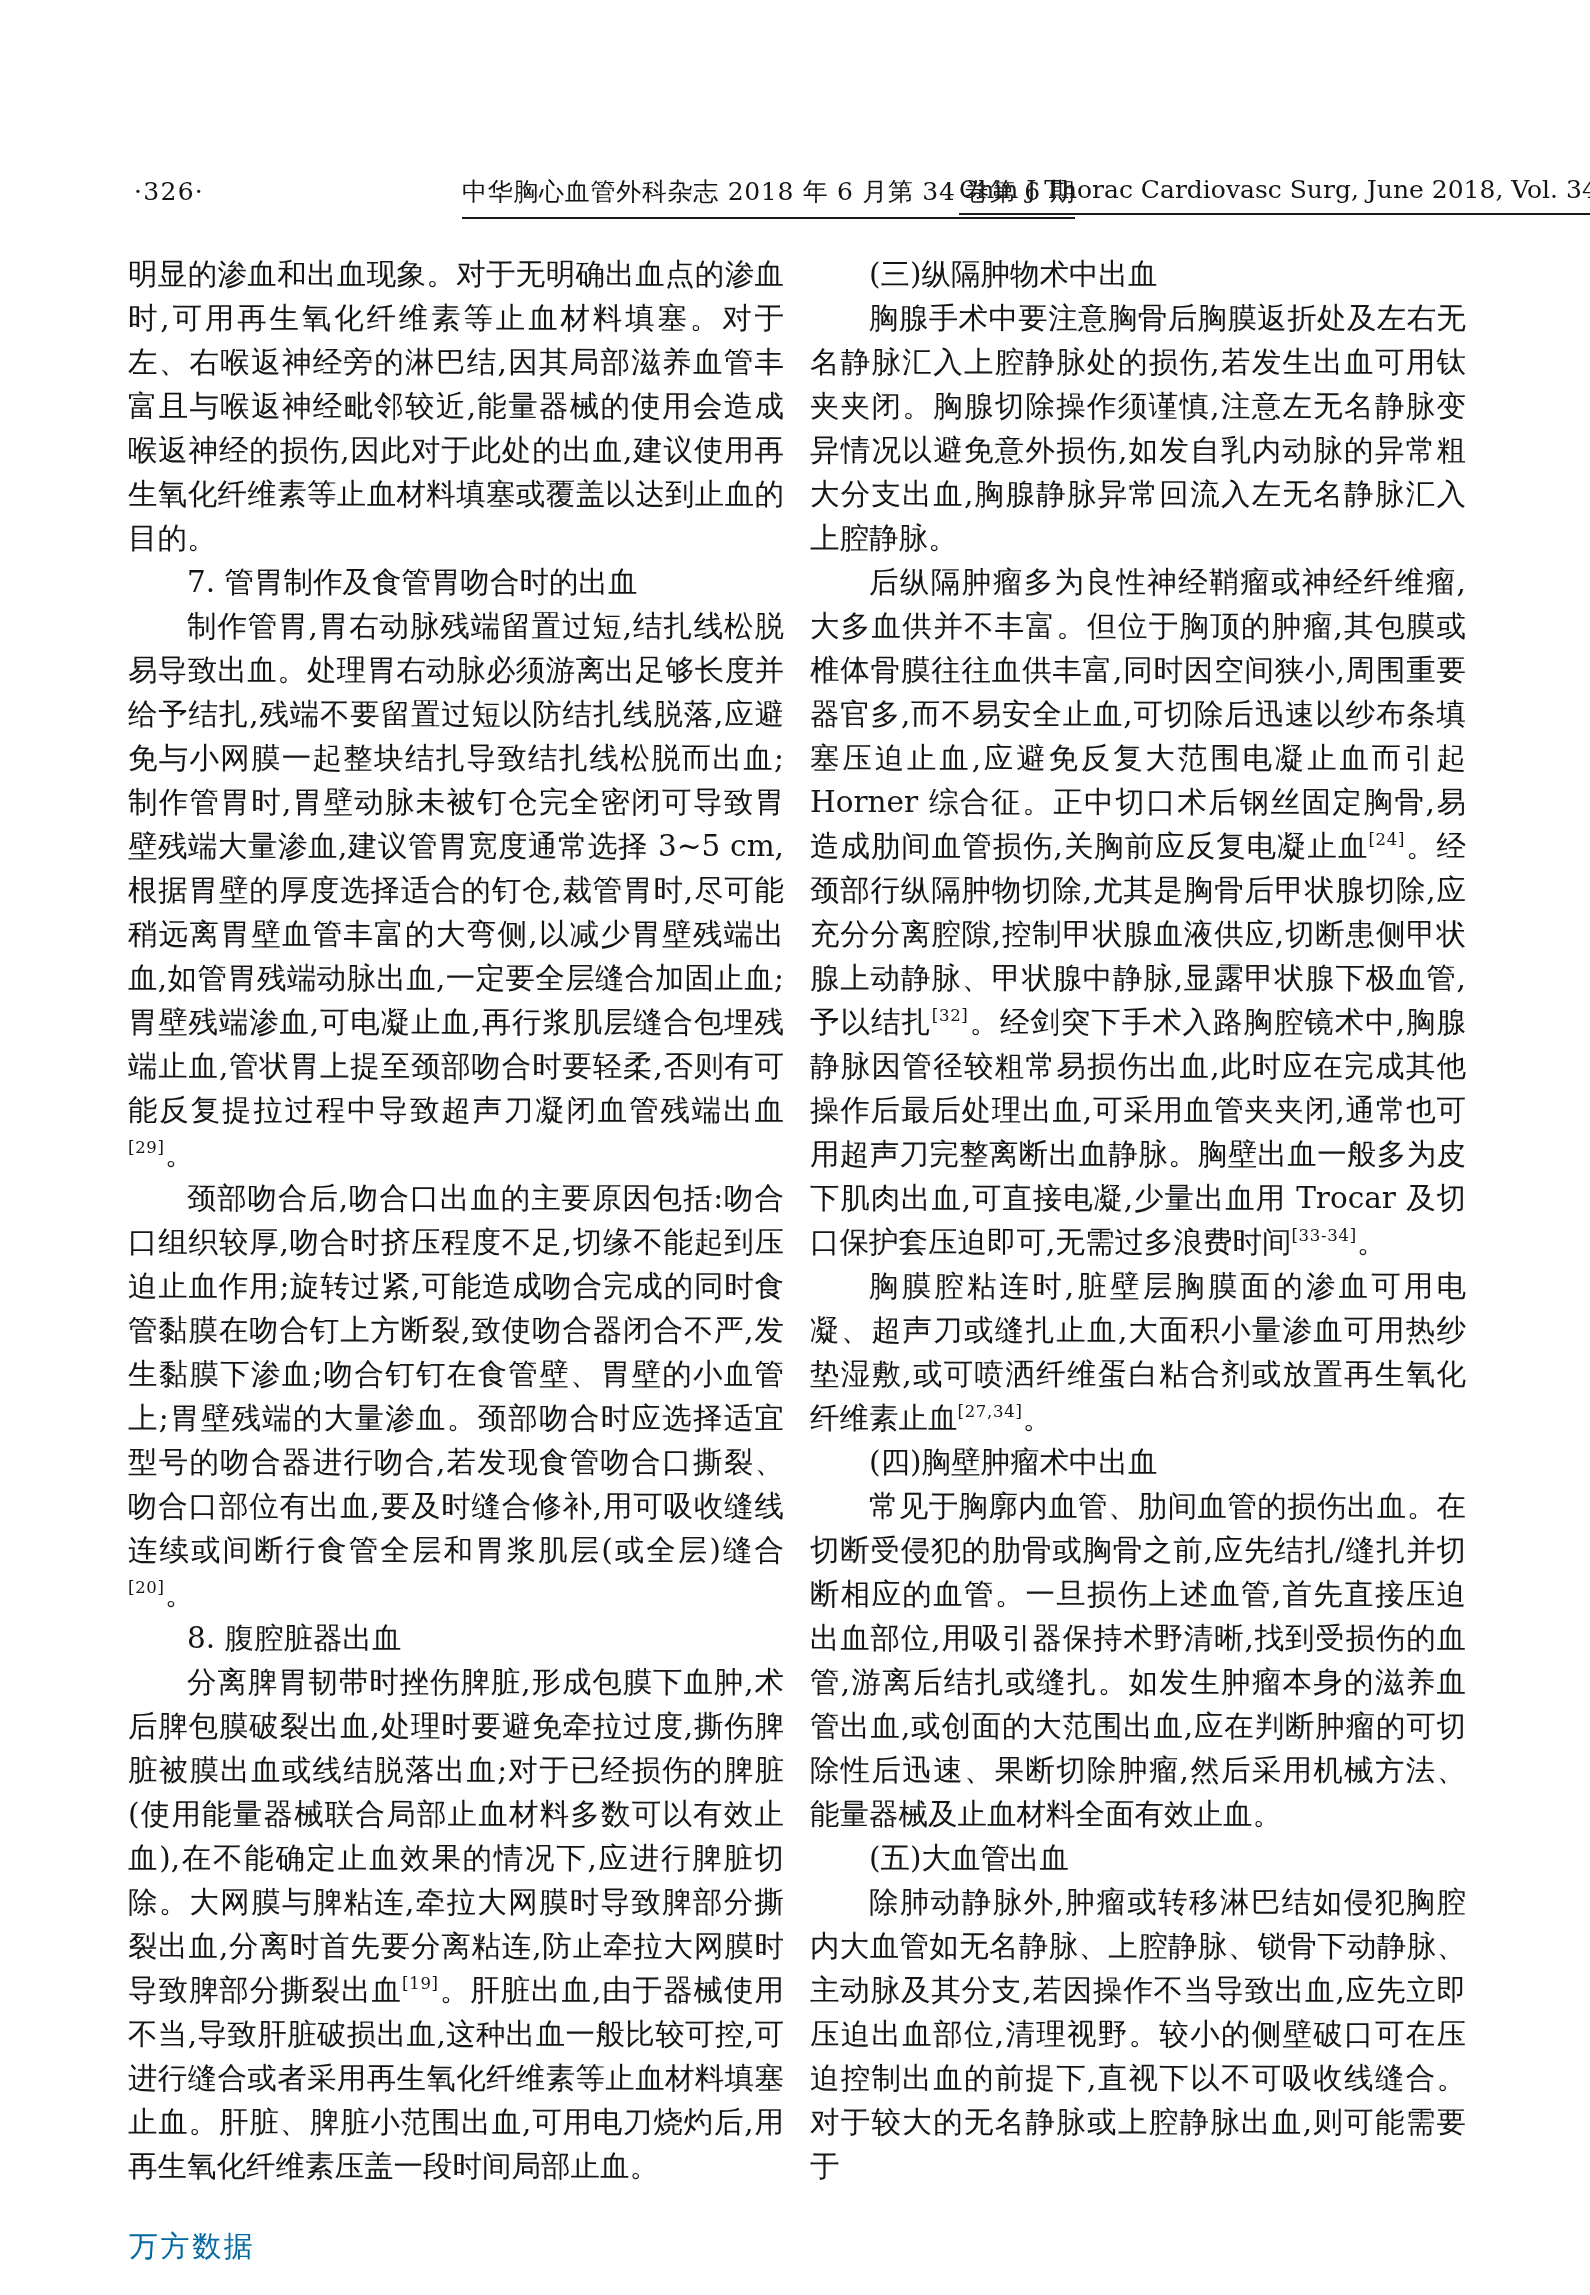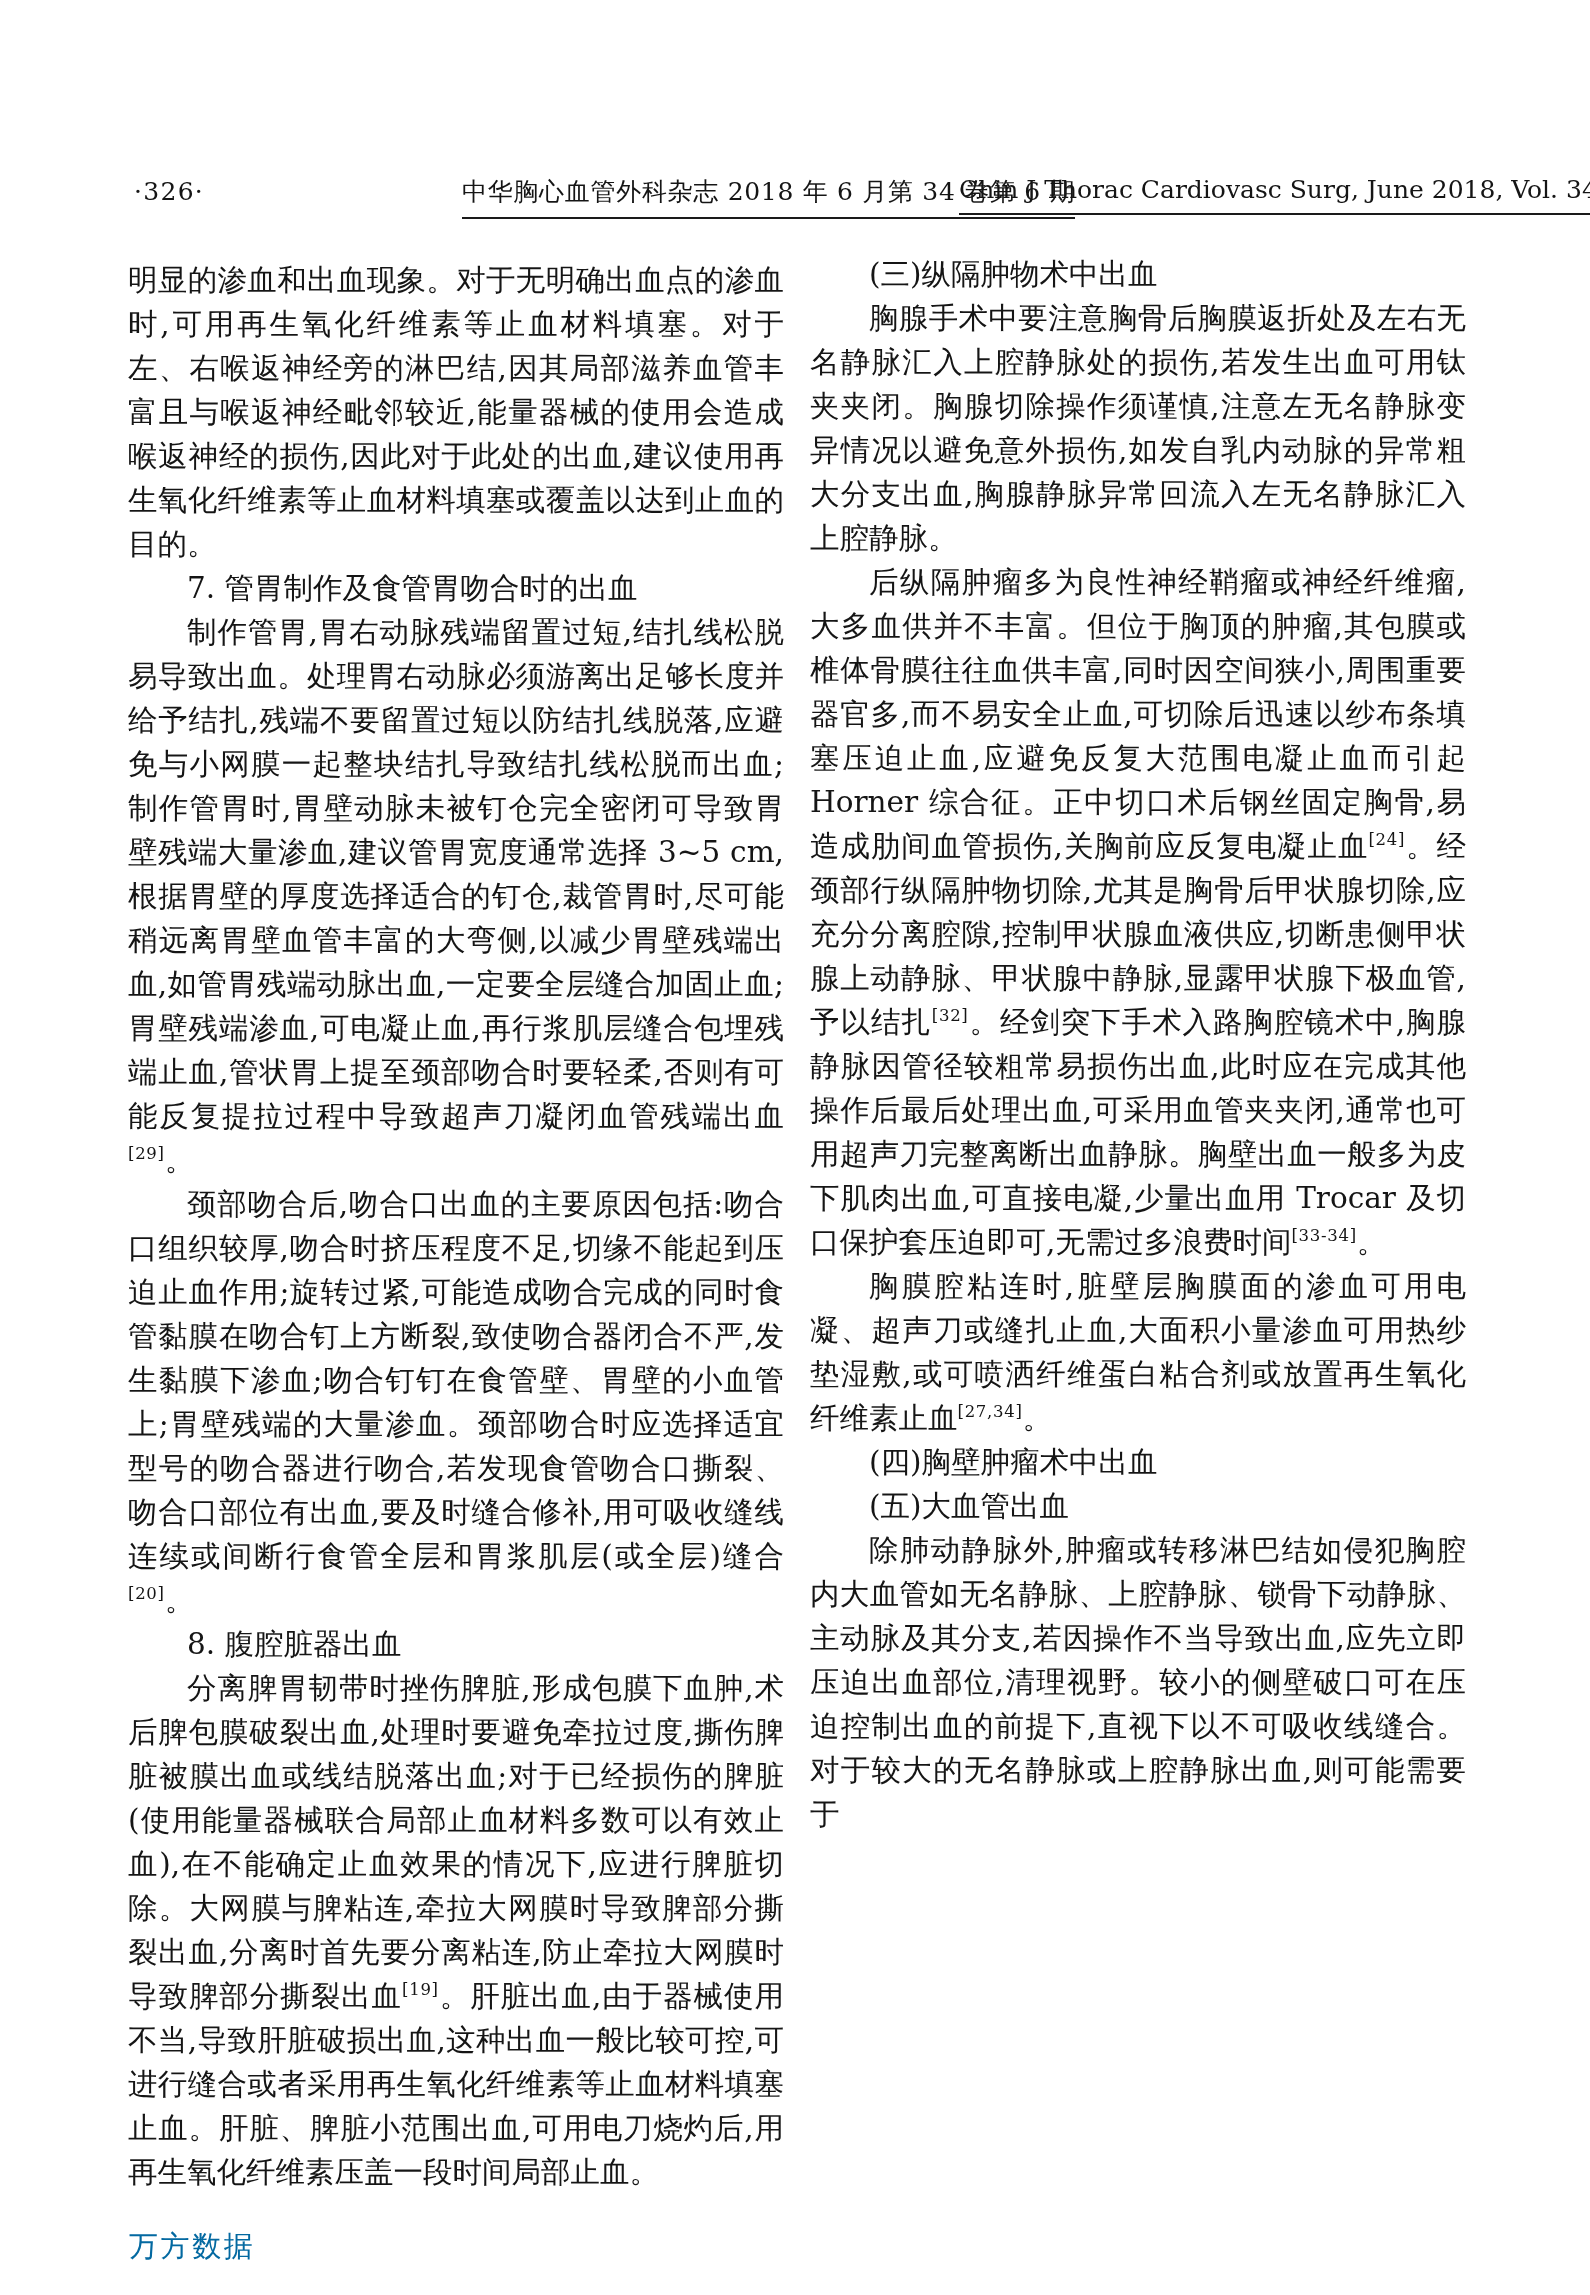--- a/index.html
+++ b/index.html
@@ -55,21 +55,21 @@
   }
   .col {
     width: 656px;
     font-size: 29.5px;
     line-height: 44px;
     text-align: justify;
     line-break: strict;
     overflow-wrap: break-word;
   }
   .col p { margin: 0; text-indent: 2em; }
-  .col p.noindent { text-indent: 0; margin-top: 6px; }
+  .col p.noindent { text-indent: 0; }
   .col sup {
     font-size: 0.56em;
     line-height: 0;
     vertical-align: super;
     letter-spacing: 0.7px;
   }
   
   .watermark {
     position: absolute;
     left: 129px;
@@ -99,20 +99,21 @@
         <p>颈部吻合后,吻合口出血的主要原因包括:吻合口组织较厚,吻合时挤压程度不足,切缘不能起到压迫止血作用;旋转过紧,可能造成吻合完成的同时食管黏膜在吻合钉上方断裂,致使吻合器闭合不严,发生黏膜下渗血;吻合钉钉在食管壁、胃壁的小血管上;胃壁残端的大量渗血。颈部吻合时应选择适宜型号的吻合器进行吻合,若发现食管吻合口撕裂、吻合口部位有出血,要及时缝合修补,用可吸收缝线连续或间断行食管全层和胃浆肌层(或全层)缝合<sup>[20]</sup>。</p>
         <p>8. 腹腔脏器出血</p>
         <p>分离脾胃韧带时挫伤脾脏,形成包膜下血肿,术后脾包膜破裂出血,处理时要避免牵拉过度,撕伤脾脏被膜出血或线结脱落出血;对于已经损伤的脾脏(使用能量器械联合局部止血材料多数可以有效止血),在不能确定止血效果的情况下,应进行脾脏切除。大网膜与脾粘连,牵拉大网膜时导致脾部分撕裂出血,分离时首先要分离粘连,防止牵拉大网膜时导致脾部分撕裂出血<sup>[19]</sup>。肝脏出血,由于器械使用不当,导致肝脏破损出血,这种出血一般比较可控,可进行缝合或者采用再生氧化纤维素等止血材料填塞止血。肝脏、脾脏小范围出血,可用电刀烧灼后,用再生氧化纤维素压盖一段时间局部止血。</p>
       </section>
     <section class="col" id="col-right">
         <p>(三)纵隔肿物术中出血</p>
         <p>胸腺手术中要注意胸骨后胸膜返折处及左右无名静脉汇入上腔静脉处的损伤,若发生出血可用钛夹夹闭。胸腺切除操作须谨慎,注意左无名静脉变异情况以避免意外损伤,如发自乳内动脉的异常粗大分支出血,胸腺静脉异常回流入左无名静脉汇入上腔静脉。</p>
         <p>后纵隔肿瘤多为良性神经鞘瘤或神经纤维瘤,大多血供并不丰富。但位于胸顶的肿瘤,其包膜或椎体骨膜往往血供丰富,同时因空间狭小,周围重要器官多,而不易安全止血,可切除后迅速以纱布条填塞压迫止血,应避免反复大范围电凝止血而引起 Horner 综合征。正中切口术后钢丝固定胸骨,易造成肋间血管损伤,关胸前应反复电凝止血<sup>[24]</sup>。经颈部行纵隔肿物切除,尤其是胸骨后甲状腺切除,应充分分离腔隙,控制甲状腺血液供应,切断患侧甲状腺上动静脉、甲状腺中静脉,显露甲状腺下极血管,予以结扎<sup>[32]</sup>。经剑突下手术入路胸腔镜术中,胸腺静脉因管径较粗常易损伤出血,此时应在完成其他操作后最后处理出血,可采用血管夹夹闭,通常也可用超声刀完整离断出血静脉。胸壁出血一般多为皮下肌肉出血,可直接电凝,少量出血用 Trocar 及切口保护套压迫即可,无需过多浪费时间<sup>[33-34]</sup>。</p>
         <p>胸膜腔粘连时,脏壁层胸膜面的渗血可用电凝、超声刀或缝扎止血,大面积小量渗血可用热纱垫湿敷,或可喷洒纤维蛋白粘合剂或放置再生氧化纤维素止血<sup>[27,34]</sup>。</p>
         <p>(四)胸壁肿瘤术中出血</p>
+        <p>常见于胸廓内血管、肋间血管的损伤出血。在切断受侵犯的肋骨或胸骨之前,应先结扎/缝扎并切断相应的血管。一旦损伤上述血管,首先直接压迫出血部位,用吸引器保持术野清晰,找到受损伤的血管,游离后结扎或缝扎。如发生肿瘤本身的滋养血管出血,或创面的大范围出血,应在判断肿瘤的可切除性后迅速、果断切除肿瘤,然后采用机械方法、能量器械及止血材料全面有效止血。</p>
         <p>(五)大血管出血</p>
         <p>除肺动静脉外,肿瘤或转移淋巴结如侵犯胸腔内大血管如无名静脉、上腔静脉、锁骨下动静脉、主动脉及其分支,若因操作不当导致出血,应先立即压迫出血部位,清理视野。较小的侧壁破口可在压迫控制出血的前提下,直视下以不可吸收线缝合。对于较大的无名静脉或上腔静脉出血,则可能需要于</p>
       </section>
   </main>
 
   <footer class="watermark">
     <span>万方数据</span>
   </footer>
 
 </div>

